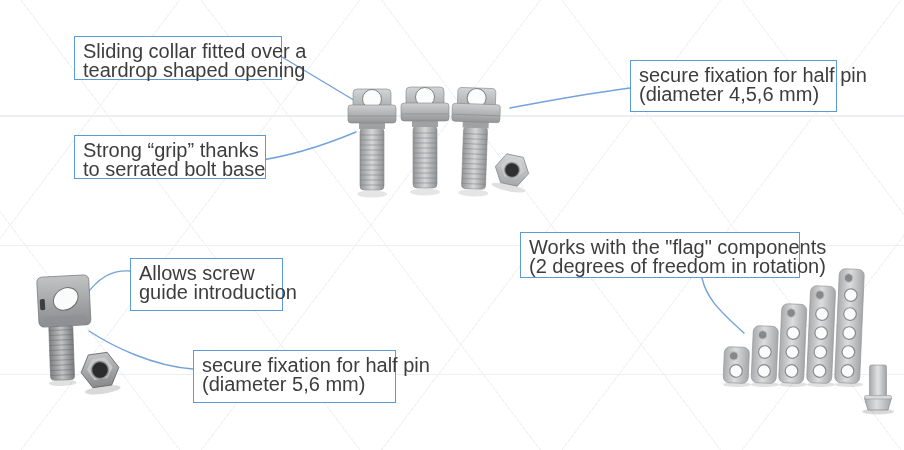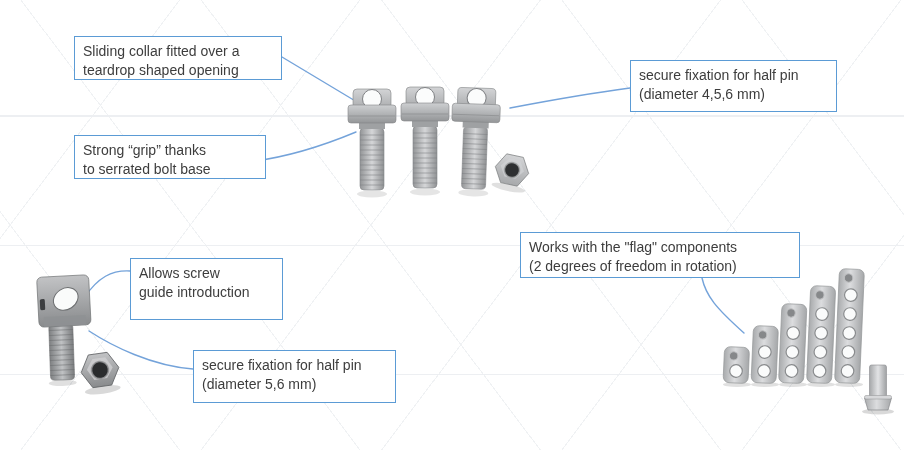--- a/index.html
+++ b/index.html
@@ -8,21 +8,21 @@
     position:relative;width:904px;height:450px;background-color:#ffffff;
     background-image:
       repeating-linear-gradient(180deg, rgba(0,0,0,0) 0 115.5px, #edeff2 115.5px 116.5px, rgba(0,0,0,0) 116.5px 129px),
       repeating-linear-gradient(127deg, rgba(0,0,0,0) 0 143px, #f0f2f4 143px 144px),
       repeating-linear-gradient(53deg,  rgba(0,0,0,0) 0 143px, #f0f2f4 143px 144px);
   }
   .layer{position:absolute;left:0;top:0;}
   .callout{
     position:absolute;box-sizing:border-box;background:#ffffff;
     border:1.5px solid #5b9bd5;color:#3d3d3d;
-    font-size:14px;line-height:19px;padding:5px 8px 6px 8px;
+    font-size:20px;line-height:19px;padding:5px 8px 6px 8px;
   }
   .callout span{white-space:pre;display:block;}
   .art{position:absolute;}
   svg{display:block;}
 </style>
 </head>
 <body>
 
 <div class="canvas">
 
@@ -181,21 +181,21 @@
   <div class="callout" style="left:74px;top:135px;width:192px;height:44px">
     <span>Strong “grip” thanks
 to serrated bolt base</span>
   </div>
 
   <div class="callout" style="left:630px;top:60px;width:207px;height:52px">
     <span>secure fixation for half pin
 (diameter 4,5,6 mm)</span>
   </div>
 
-  <div class="callout" style="left:130px;top:258px;width:153px;height:62px">
+  <div class="callout" style="left:130px;top:258px;width:153px;height:53px">
     <span>Allows screw
 guide introduction</span>
   </div>
 
   <div class="callout" style="left:193px;top:350px;width:203px;height:53px">
     <span>secure fixation for half pin
 (diameter 5,6 mm)</span>
   </div>
 
   <div class="callout" style="left:520px;top:232px;width:280px;height:46px">

